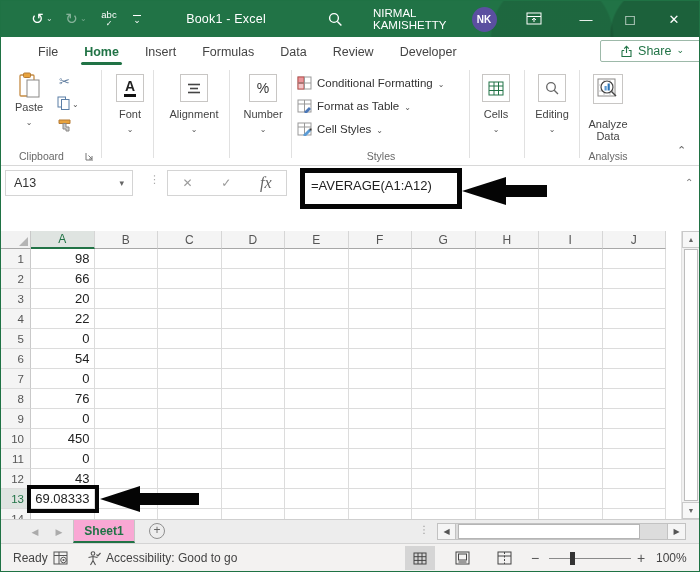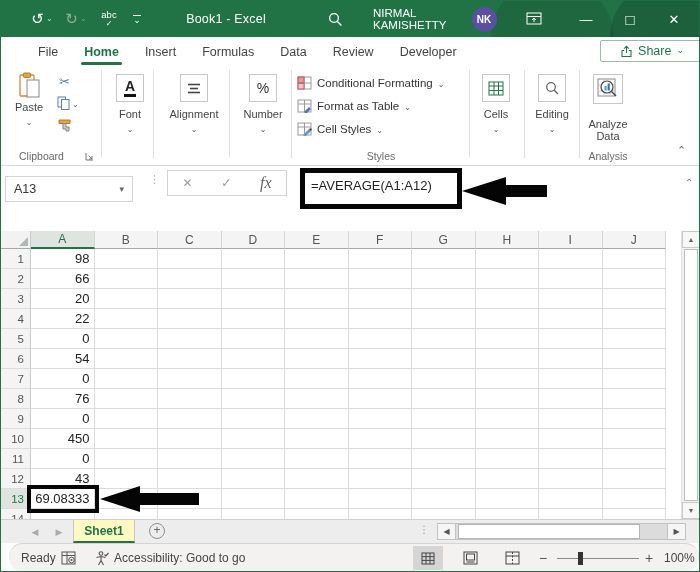--- a/index.html
+++ b/index.html
@@ -41,21 +41,21 @@
   .bigbtn { position:absolute; display:flex; flex-direction:column; align-items:center; gap:2px; }
   .iconbox { width:28px; height:28px; border:1px solid #c8c6c4; background:#fff; display:flex; align-items:center; justify-content:center; }
   .fontA { font-size:14px; font-weight:bold; color:#222; border-bottom:3px solid #111; line-height:15px; padding:0 1px; }
   .pct { font-size:14px; color:#333; }
   .styles-item { position:absolute; left:296px; display:flex; align-items:center; gap:5px; font-size:11.5px; color:#333; }
   .analyze-label { width:50px; text-align:center; line-height:12px; }
   .collapse-chev { position:absolute; left:676px; top:78px; color:#666; font-size:11px; }
 
   
   .fbar { position:absolute; top:166px; left:0; right:0; height:64px; background:#fff; }
-  .namebox { position:absolute; left:4px; top:9px; width:128px; height:26px; border:1px solid #d4d4d4; background:#fff;
+  .namebox { position:absolute; left:4px; top:3px; width:128px; height:26px; border:1px solid #d4d4d4; background:#fff;
              display:flex; align-items:center; font-size:12.5px; color:#333; padding-left:8px; }
   .namebox .nb-chev { margin-left:auto; padding-right:8px; color:#666; font-size:9px; }
   .fdots { position:absolute; left:148px; top:6px; color:#aaa; font-size:11px; letter-spacing:0; }
   .fbtns { position:absolute; left:166px; top:3px; width:120px; height:26px; border:1px solid #d4d4d4; background:#fff;
            display:flex; align-items:center; justify-content:space-around; color:#9a9a9a; font-size:12px; }
   .fx { font-family:"Liberation Serif", serif; font-style:italic; font-size:16px; color:#666; }
   .ffield { position:absolute; left:296px; top:3px; width:392px; height:38px; background:#fff; }
   .ftext { position:absolute; left:14px; top:8px; font-size:13px; color:#222; }
   .fbar-chev { position:absolute; left:684px; top:10px; color:#777; font-size:10px; }
   .blackbox { position:absolute; border:5px solid #050505; background:transparent; }
@@ -81,32 +81,32 @@
           display:flex; align-items:center; justify-content:flex-end; padding-right:4px; background:#fff; }
   .vscroll { position:absolute; left:680px; top:0; width:19px; height:288px; background:#f1f1f1; border-left:1px solid #e0e0e0; }
   .vs-arrow { position:absolute; left:0; width:18px; height:17px; background:#f7f7f7; border:1px solid #c9c9c9;
               display:flex; align-items:center; justify-content:center; font-size:7px; color:#666; }
   .vs-thumb { position:absolute; left:2px; width:14px; top:18px; height:252px; background:#fff; border:1px solid #bdbdbd; }
   .gbox { left:26px; top:254px; width:72px; height:28px; border-width:4px; }
 
   
   .sheetbar { position:absolute; top:518px; left:0; right:0; height:24px; background:#ededed; border-top:1px solid #cfcfcf; }
   .nav-arr { position:absolute; top:0; height:23px; width:24px; display:flex; align-items:center; justify-content:center; color:#ababab; font-size:9px; }
-  .sheettab { position:absolute; left:72px; top:0; width:62px; height:23px; background:#fef9c3; border-left:1px solid #c6c6c6;
+  .sheettab { position:absolute; left:72px; top:0; width:62px; height:23px; background:#f9a8d4; border-left:1px solid #c6c6c6;
               border-right:1px solid #c6c6c6; border-bottom:2px solid #217346; display:flex; align-items:center; justify-content:center;
               font-size:12px; font-weight:bold; color:#217346; }
   .addsheet { position:absolute; left:148px; top:3px; width:16px; height:16px; border:1px solid #8f8f8f; border-radius:50%;
               color:#666; font-size:12px; line-height:13px; text-align:center; }
   .sdots { position:absolute; left:418px; top:4px; color:#999; font-size:10px; }
   .hscroll { position:absolute; left:436px; top:3px; width:249px; height:17px; background:#dcdcdc; border:1px solid #c2c2c2; }
   .hs-arrow { position:absolute; top:0; width:18px; height:15px; background:#f5f5f5; display:flex; align-items:center; justify-content:center; font-size:8px; color:#555; }
   .hs-thumb { position:absolute; left:20px; top:0; width:182px; height:15px; background:#fff; border:1px solid #b5b5b5; }
 
   
-  .statusbar { position:absolute; top:542px; left:8px; right:0; height:29px; background:#f3f2f1; border-top:1px solid #d4d4d4; font-size:12px; color:#444;border-radius:14px; }
+  .statusbar { position:absolute; top:542px; left:0; right:0; height:29px; background:#f3f2f1; border-top:1px solid #d4d4d4; font-size:12px; color:#444; }
   .sb-item { position:absolute; top:0; height:28px; display:flex; align-items:center; }
   .viewbox { width:30px; height:24px; top:2px; justify-content:center; }
   .viewbox.sel { background:#d5d5d5; }
   .zoomtrack { position:absolute; left:548px; top:14px; width:82px; height:1px; background:#8a8a8a; }
   .zoomhandle { position:absolute; left:569px; top:8px; width:5px; height:13px; background:#333; }
   .zsign { font-size:14px; color:#555; }
   svg { display:block; }
 </style>
 </head>
 <body>

